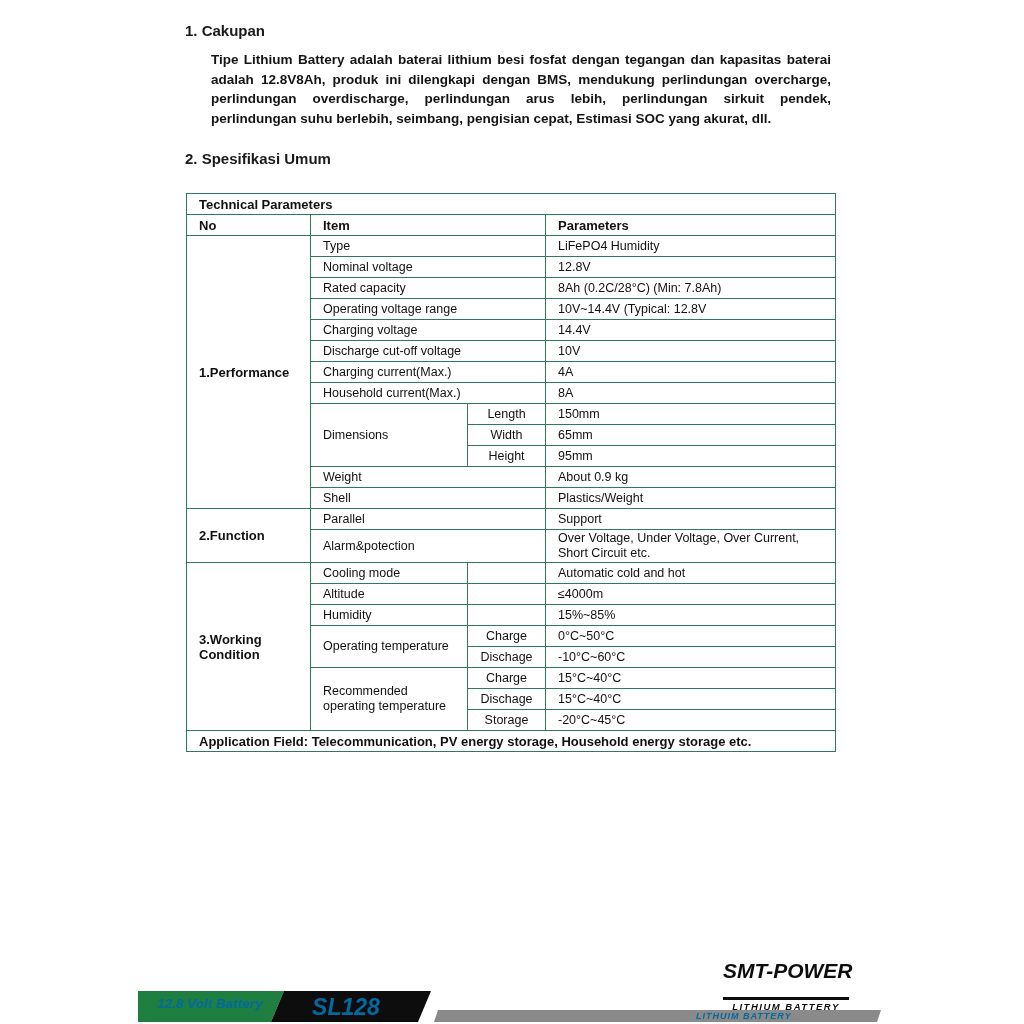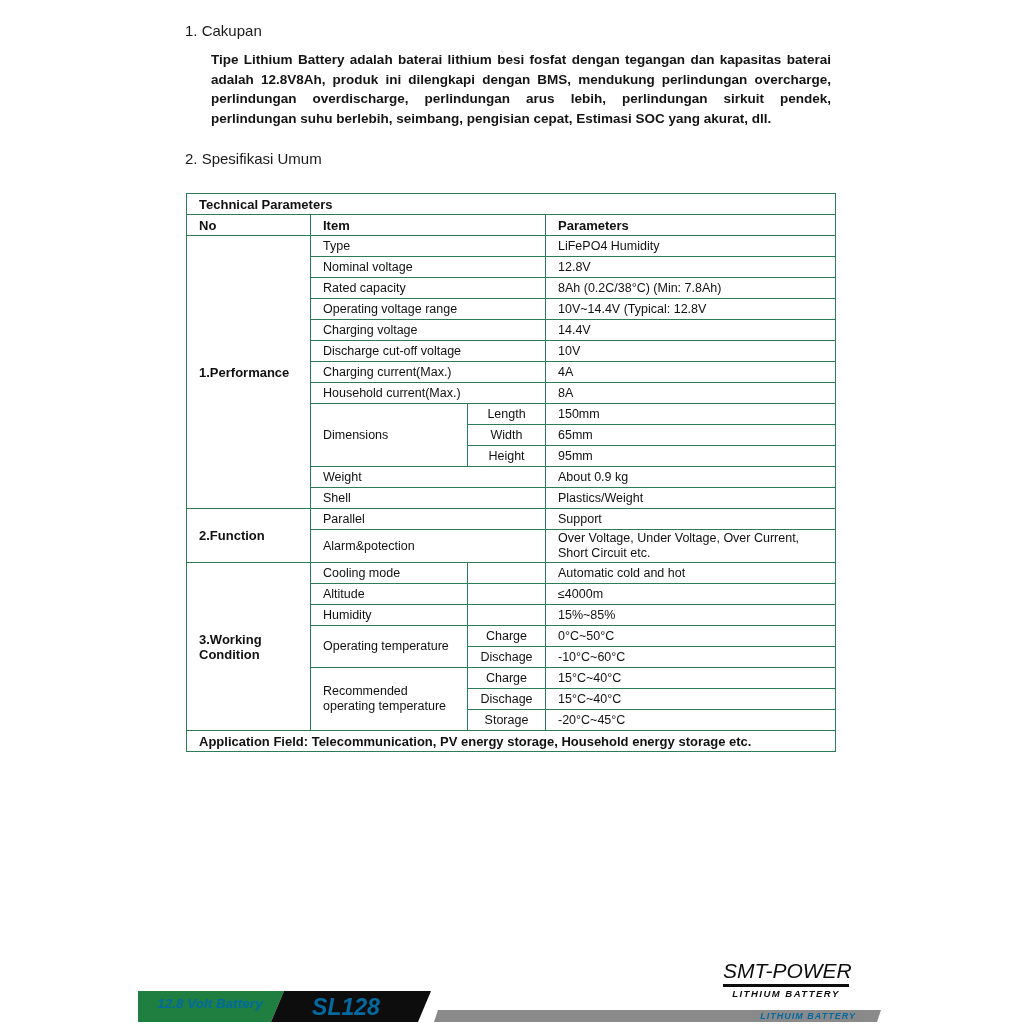--- a/index.html
+++ b/index.html
@@ -2,21 +2,21 @@
 <html><head>
 <meta charset="utf-8">
 <style>
   html,body{margin:0;padding:0;}
   body{
     width:1024px;height:1024px;position:relative;background:#ffffff;
     font-family:"Liberation Sans","DejaVu Sans",sans-serif;color:#1a1a1a;
     overflow:hidden;
   }
   .abs{position:absolute;}
-  .h1{font-size:15px;font-weight:normal;}
+  .h1{font-size:15px;font-weight:bold;}
   .body-text{
     font-size:13.5px;line-height:19.5px;text-align:justify;color:#141414;font-weight:bold;
   }
   
   table.tp{
     border-collapse:collapse;table-layout:fixed;width:649px;
     font-size:12.5px;color:#111;
   }
   table.tp td{
     border:1px solid #2e7b59;padding:1px 12px;height:18px;line-height:15px;
@@ -25,25 +25,25 @@
   td.b{font-weight:bold;font-size:13px;}
   td.sec{vertical-align:middle;}
   td.ctr{text-align:center;}
   td.title-row{height:20px;}
   
   .ftr-text{position:absolute;color:#0369a1;font-style:italic;font-weight:bold;text-align:center;}
   .brand{
     position:absolute;left:723px;top:960px;width:126px;color:#0d0d0d;text-align:center;
   }
   .brand .name{
-    font-size:21px;line-height:22px;font-weight:normal;font-style:italic;letter-spacing:0px;
+    font-size:21px;line-height:22px;font-weight:bold;font-style:italic;letter-spacing:0px;
     white-space:nowrap;
   }
   .brand .sub{
-    border-top:3px solid #0d0d0d;margin-top:2px;padding-top:1px;
+    border-top:3px solid #0d0d0d;margin-top:15px;padding-top:1px;
     font-size:9.5px;font-weight:bold;font-style:italic;letter-spacing:1.5px;white-space:nowrap;
   }
 </style>
 </head>
 <body>
 
 <div class="abs h1" style="left:185px;top:22px;">1. Cakupan</div>
 
 <div class="abs body-text" style="left:211px;top:50px;width:620px;">Tipe Lithium Battery adalah baterai lithium besi fosfat dengan tegangan dan kapasitas baterai adalah 12.8V8Ah, produk ini dilengkapi dengan BMS, mendukung perlindungan overcharge, perlindungan overdischarge, perlindungan arus lebih, perlindungan sirkuit pendek, perlindungan suhu berlebih, seimbang, pengisian cepat, Estimasi SOC yang akurat, dll.</div>
 
@@ -71,21 +71,21 @@
     <td rowspan="13" class="b sec">1.Performance</td>
     <td colspan="2">Type</td>
     <td>LiFePO4 Humidity</td>
   </tr>
   <tr>
     <td colspan="2">Nominal voltage</td>
     <td>12.8V</td>
   </tr>
   <tr>
     <td colspan="2">Rated capacity</td>
-    <td>8Ah (0.2C/38°C) (Min: 7.8Ah)</td>
+    <td>8Ah (0.2C/28°C) (Min: 7.8Ah)</td>
   </tr>
   <tr>
     <td colspan="2">Operating voltage range</td>
     <td>10V~14.4V (Typical: 12.8V</td>
   </tr>
   <tr>
     <td colspan="2">Charging voltage</td>
     <td>14.4V</td>
   </tr>
   <tr>
@@ -185,18 +185,18 @@
 <svg class="abs" style="left:0;top:985px;" width="1024" height="39" viewBox="0 0 1024 39">
   <polygon points="138,6 284,6 271,37 138,37" fill="#1f7f41"></polygon>
   <polygon points="284,6 431,6 418,37 271,37" fill="#0d0d0d"></polygon>
   <polygon points="438,25 881,25 877,37 434,37" fill="#8a8a8a"></polygon>
 </svg>
 
 <div class="ftr-text" style="left:148px;top:996px;width:124px;font-size:13.5px;">12.8 Volt Battery</div>
 
 <div class="ftr-text" style="left:286px;top:994px;width:120px;font-size:23px;">SL128</div>
 
-<div class="ftr-text" style="left:696px;top:1011px;width:160px;font-size:9px;text-align:right;letter-spacing:1px;">LITHUIM BATTERY</div>
+<div class="ftr-text" style="left:696px;top:1011px;width:160px;font-size:9px;text-align:left;letter-spacing:1px;">LITHUIM BATTERY</div>
 
 <div class="brand">
   <div class="name">SMT-POWER</div>
   <div class="sub">LITHIUM BATTERY</div>
 </div>
 
 </body></html>

